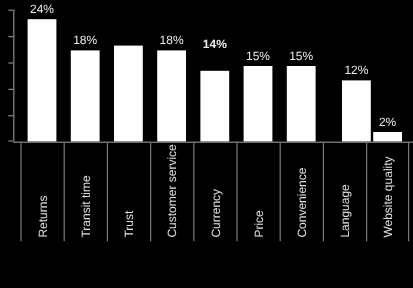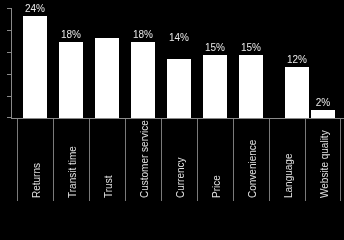--- a/index.html
+++ b/index.html
@@ -159,21 +159,21 @@
         </div>
         <div class="bar-slot" style="left: 78px;">
           <div class="bar-rect" style="height: 80px; background: rgb(255, 255, 255);"></div>
         </div>
         <div class="bar-slot" style="left: 114px;">
           <div class="bar-rect" style="height: 76px; background: rgb(255, 255, 255);"></div>
           <div class="bar-value" style="bottom: 78px;">18%</div>
         </div>
         <div class="bar-slot" style="left: 150px;">
           <div class="bar-rect" style="height: 59px; background: rgb(255, 255, 255);"></div>
-          <div class="bar-value" style="bottom: 75px;">14%</div>
+          <div class="bar-value" style="bottom: 75px; font-weight: bold;">14%</div>
         </div>
         <div class="bar-slot" style="left: 186px;">
           <div class="bar-rect" style="height: 63px; background: rgb(255, 255, 255);"></div>
           <div class="bar-value" style="bottom: 65px;">15%</div>
         </div>
         <div class="bar-slot" style="left: 222px;">
           <div class="bar-rect" style="height: 63px; background: rgb(255, 255, 255);"></div>
           <div class="bar-value" style="bottom: 65px;">15%</div>
         </div>
         <div class="bar-slot" style="left: 268px;">

